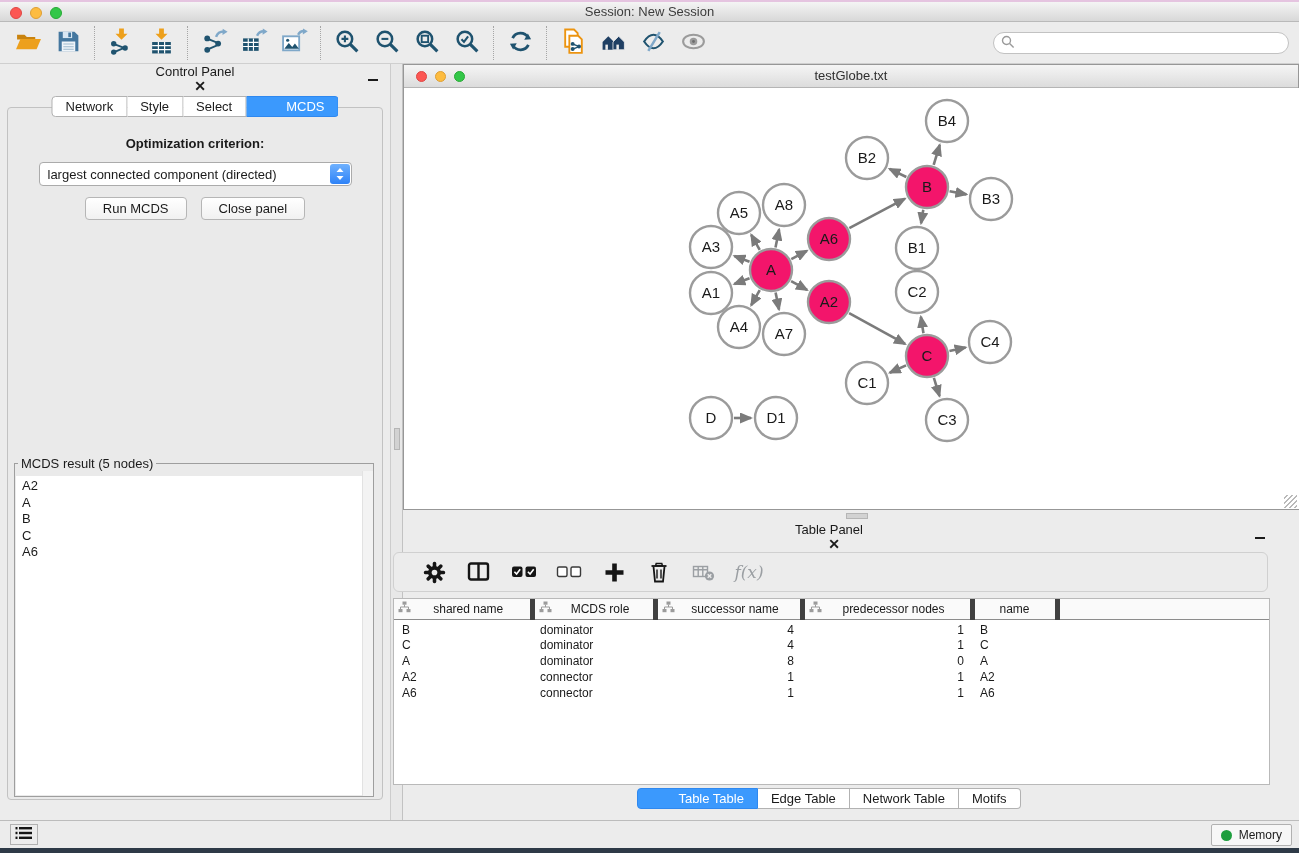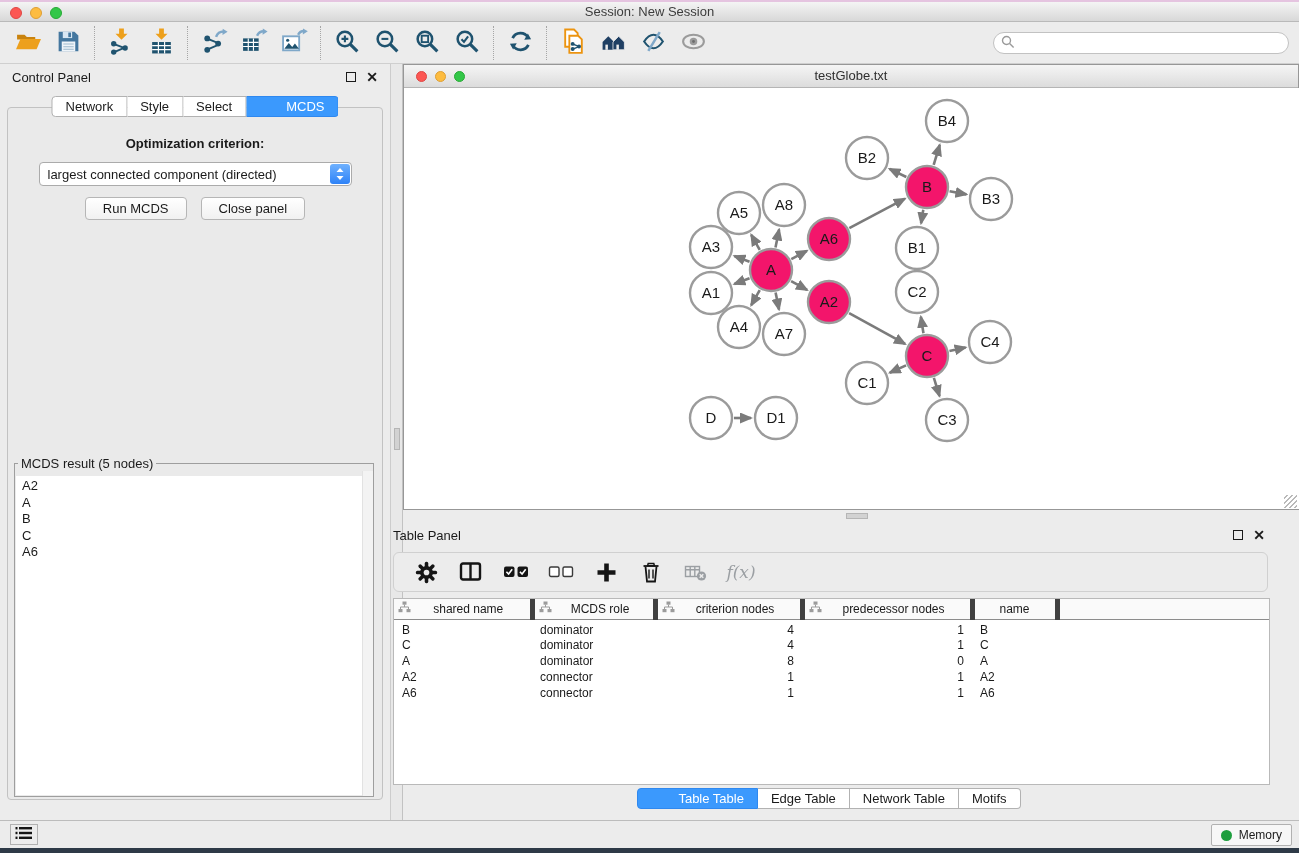--- a/index.html
+++ b/index.html
@@ -21,21 +21,21 @@
   .toolbar{position:absolute;left:0;top:23px;width:100%;height:41px;display:flex;
     align-items:center;padding-left:8px;background:#ececec;border-bottom:1px solid #cfcfcf;}
   .tbtn{width:40px;height:36px;display:flex;align-items:center;justify-content:center;border-radius:4px;}
   .tsep{width:0;height:34px;border-left:1px dotted #a6a6a6;margin:0 6px;}
   .search-wrap{margin-left:auto;margin-right:10px;width:296px;height:22px;background:#fff;
     border:1px solid #c2c2c2;border-radius:12px;display:flex;align-items:center;padding-left:7px;gap:4px;}
   .search-wrap input{border:none;outline:none;flex:1;height:18px;font-size:12px;background:transparent;
     font-family:"Liberation Sans",sans-serif;}
 
   
-  .panel-head{height:26px;display:flex;align-items:center;padding:0 12px;}
+  .panel-head{height:26px;display:flex;align-items:center;padding:0 12px;flex-direction:column;}
   .float-btn{width:10px;height:10px;border:1.5px solid #1a1a1a;margin-left:auto;}
   .close-btn{font-weight:700;font-size:14px;margin-left:10px;line-height:10px;}
 
   
   .control-panel{position:absolute;left:0;top:64px;width:390px;height:756px;}
   .cp-tabs{position:absolute;top:32px;left:50%;transform:translateX(-50%);display:flex;z-index:5;}
   .tab{height:21px;line-height:20px;padding:0 13px;background:#fff;border:1px solid #b2b2b2;
     border-left:none;white-space:nowrap;}
   .tab:first-child{border-left:1px solid #b2b2b2;border-radius:4px 0 0 4px;}
   .tab:last-child{border-radius:0 4px 4px 0;}
@@ -73,21 +73,21 @@
   .net-titlebar .lights{top:6px;left:12px;}
   .net-titlebar .light{width:11px;height:11px;}
   .net-canvas{position:relative;width:967px;height:421px;background:#fff;overflow:hidden;}
   .net-canvas svg text{font-family:"Liberation Sans",sans-serif;}
   .resize-grip{position:absolute;right:1px;bottom:1px;width:13px;height:13px;
     background:repeating-linear-gradient(135deg,transparent 0 2px,#b9b9b9 2px 3.5px);}
 
   
   .table-panel{position:absolute;left:381px;top:522px;width:896px;height:298px;}
   .tp-toolbar{position:absolute;left:12px;top:30px;right:9px;height:40px;border:1px solid #d0d0d0;
-    border-radius:6px;display:flex;align-items:center;padding-left:17px;gap:15px;background:#ececec;}
+    border-radius:6px;display:flex;align-items:center;padding-left:25px;gap:15px;background:#ececec;}
   .ticon{width:30px;height:26px;display:flex;align-items:center;justify-content:center;}
   .fx{font-family:"DejaVu Serif",serif;font-style:italic;font-size:17px;color:#9b9fa3;}
   .tp-table{position:absolute;left:12px;top:76px;right:7px;height:187px;border:1px solid #b9b9b9;
     background:#fff;overflow:hidden;}
   table.grid{border-collapse:collapse;width:100%;table-layout:fixed;font-size:12px;}
   table.grid th{height:20px;background:#fafafa;border-bottom:1px solid #8c8c8c;
     border-right:5px solid #404040;font-weight:400;padding:0;}
   table.grid th.filler{border-right:none;}
   .th-inner{display:flex;align-items:center;padding:0 4px;}
   .th-inner .th-label{flex:1;text-align:center;white-space:nowrap;overflow:hidden;}
@@ -548,21 +548,21 @@
               <th>
                 <div class="th-inner">
                   <span><svg width="13" height="12" viewBox="0 0 13 12">
                       <g fill="#9b9b9b">
                         <rect x="4.5" y="0.5" width="4" height="3.2"></rect>
                         <rect x="0.5" y="8" width="4" height="3.2"></rect>
                         <rect x="8.5" y="8" width="4" height="3.2"></rect>
                       </g>
                       <path d="M6.5 3.7v2.3M2.5 8V6h8v2" stroke="#9b9b9b" fill="none"></path>
                     </svg></span>
-                  <span class="th-label">criterion nodes</span>
+                  <span class="th-label">successor name</span>
                 </div>
               </th>
               <th>
                 <div class="th-inner">
                   <span><svg width="13" height="12" viewBox="0 0 13 12">
                       <g fill="#9b9b9b">
                         <rect x="4.5" y="0.5" width="4" height="3.2"></rect>
                         <rect x="0.5" y="8" width="4" height="3.2"></rect>
                         <rect x="8.5" y="8" width="4" height="3.2"></rect>
                       </g>

